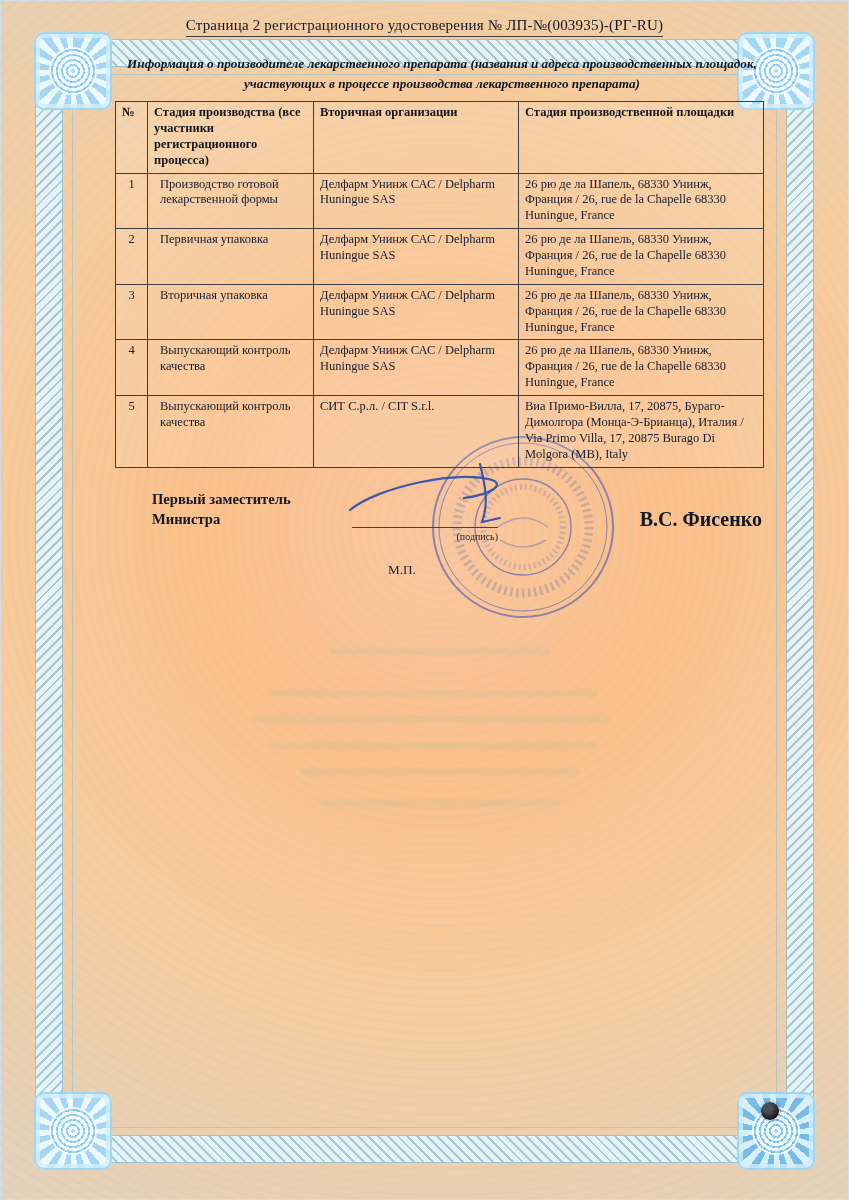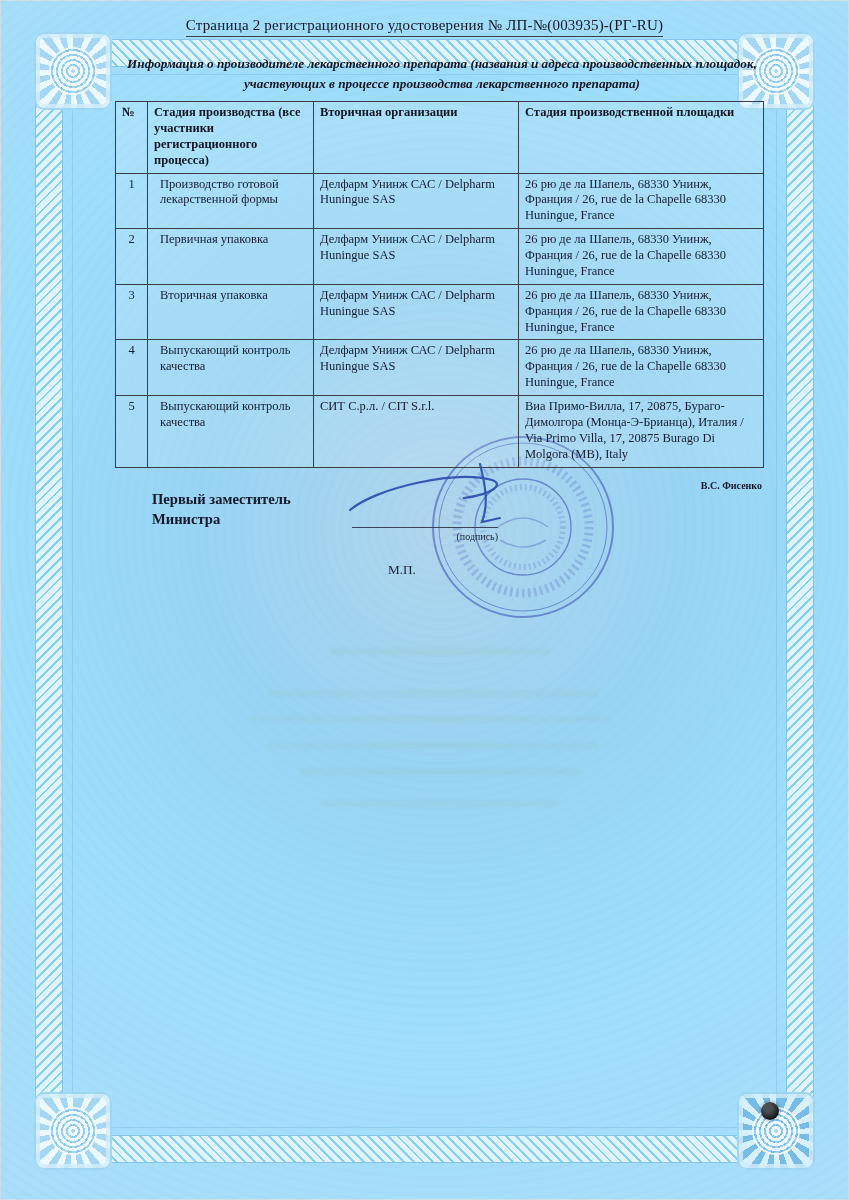--- a/index.html
+++ b/index.html
@@ -1,18 +1,18 @@
 <!DOCTYPE html>
 <html><head>
 <meta charset="utf-8">
 <style>
   html,body{margin:0;padding:0;background:#8a8f94;}
   .page{
     position:relative;width:849px;height:1200px;margin:0 auto;
-    background:#7dd3fc;overflow:hidden;
+    background:#fdba74;overflow:hidden;
     font-family:"Liberation Serif","DejaVu Serif",serif;color:#1d2433;
     box-shadow:inset 0 0 0 1px #ccd3d8;
   }
   
   .bg{position:absolute;inset:0;z-index:0;background:
     radial-gradient(circle at 52% 44%,
       rgba(246,216,214,0.42) 0%, rgba(246,216,214,0.22) 30%,
       rgba(235,245,251,0.30) 58%, rgba(205,233,249,0.55) 100%);}
   .rings{position:absolute;inset:0;z-index:0;background:
     repeating-radial-gradient(circle at 52% 44%,
@@ -63,22 +63,22 @@
   .mtable th{font-weight:bold;color:#11161f;}
   .mtable .c-num{width:32px;}
   .mtable .c-stage{width:166px;}
   .mtable .c-org{width:205px;}
   .mtable td.num{text-align:center;padding-left:2px;padding-right:2px;}
   .mtable td.stage{padding-left:12px;}
   
   .stamp{position:absolute;z-index:2;top:432px;left:428px;width:190px;height:190px;opacity:0.6;}
   .official-title{position:absolute;z-index:3;top:489px;left:118px;width:180px;
     font-weight:bold;font-size:14.6px;line-height:1.4;color:#12182a;margin-left:34px;}
-  .official-name{position:absolute;z-index:3;top:480px;right:87px;
-    font-weight:bold;font-size:10px;color:#12182a;}
+  .official-name{position:absolute;z-index:3;top:508px;right:87px;
+    font-weight:bold;font-size:20px;color:#12182a;}
   .signature-swoosh{position:absolute;z-index:3;top:458px;left:342px;width:180px;height:78px;}
   .sig-line{position:absolute;z-index:3;top:527px;left:352px;width:146px;height:0;
     border-top:1.4px solid #3c4258;}
   .sig-caption{position:absolute;z-index:3;top:531px;left:352px;width:146px;
     text-align:right;font-size:10px;color:#1c2335;}
   .mp{position:absolute;z-index:3;top:562px;left:388px;width:120px;
     text-align:left;font-size:13.2px;color:#1c2335;}
   
   .ghost{position:absolute;z-index:1;left:268px;width:330px;height:7px;border-radius:4px;
     background:rgba(140,190,155,0.12);filter:blur(1px);}

